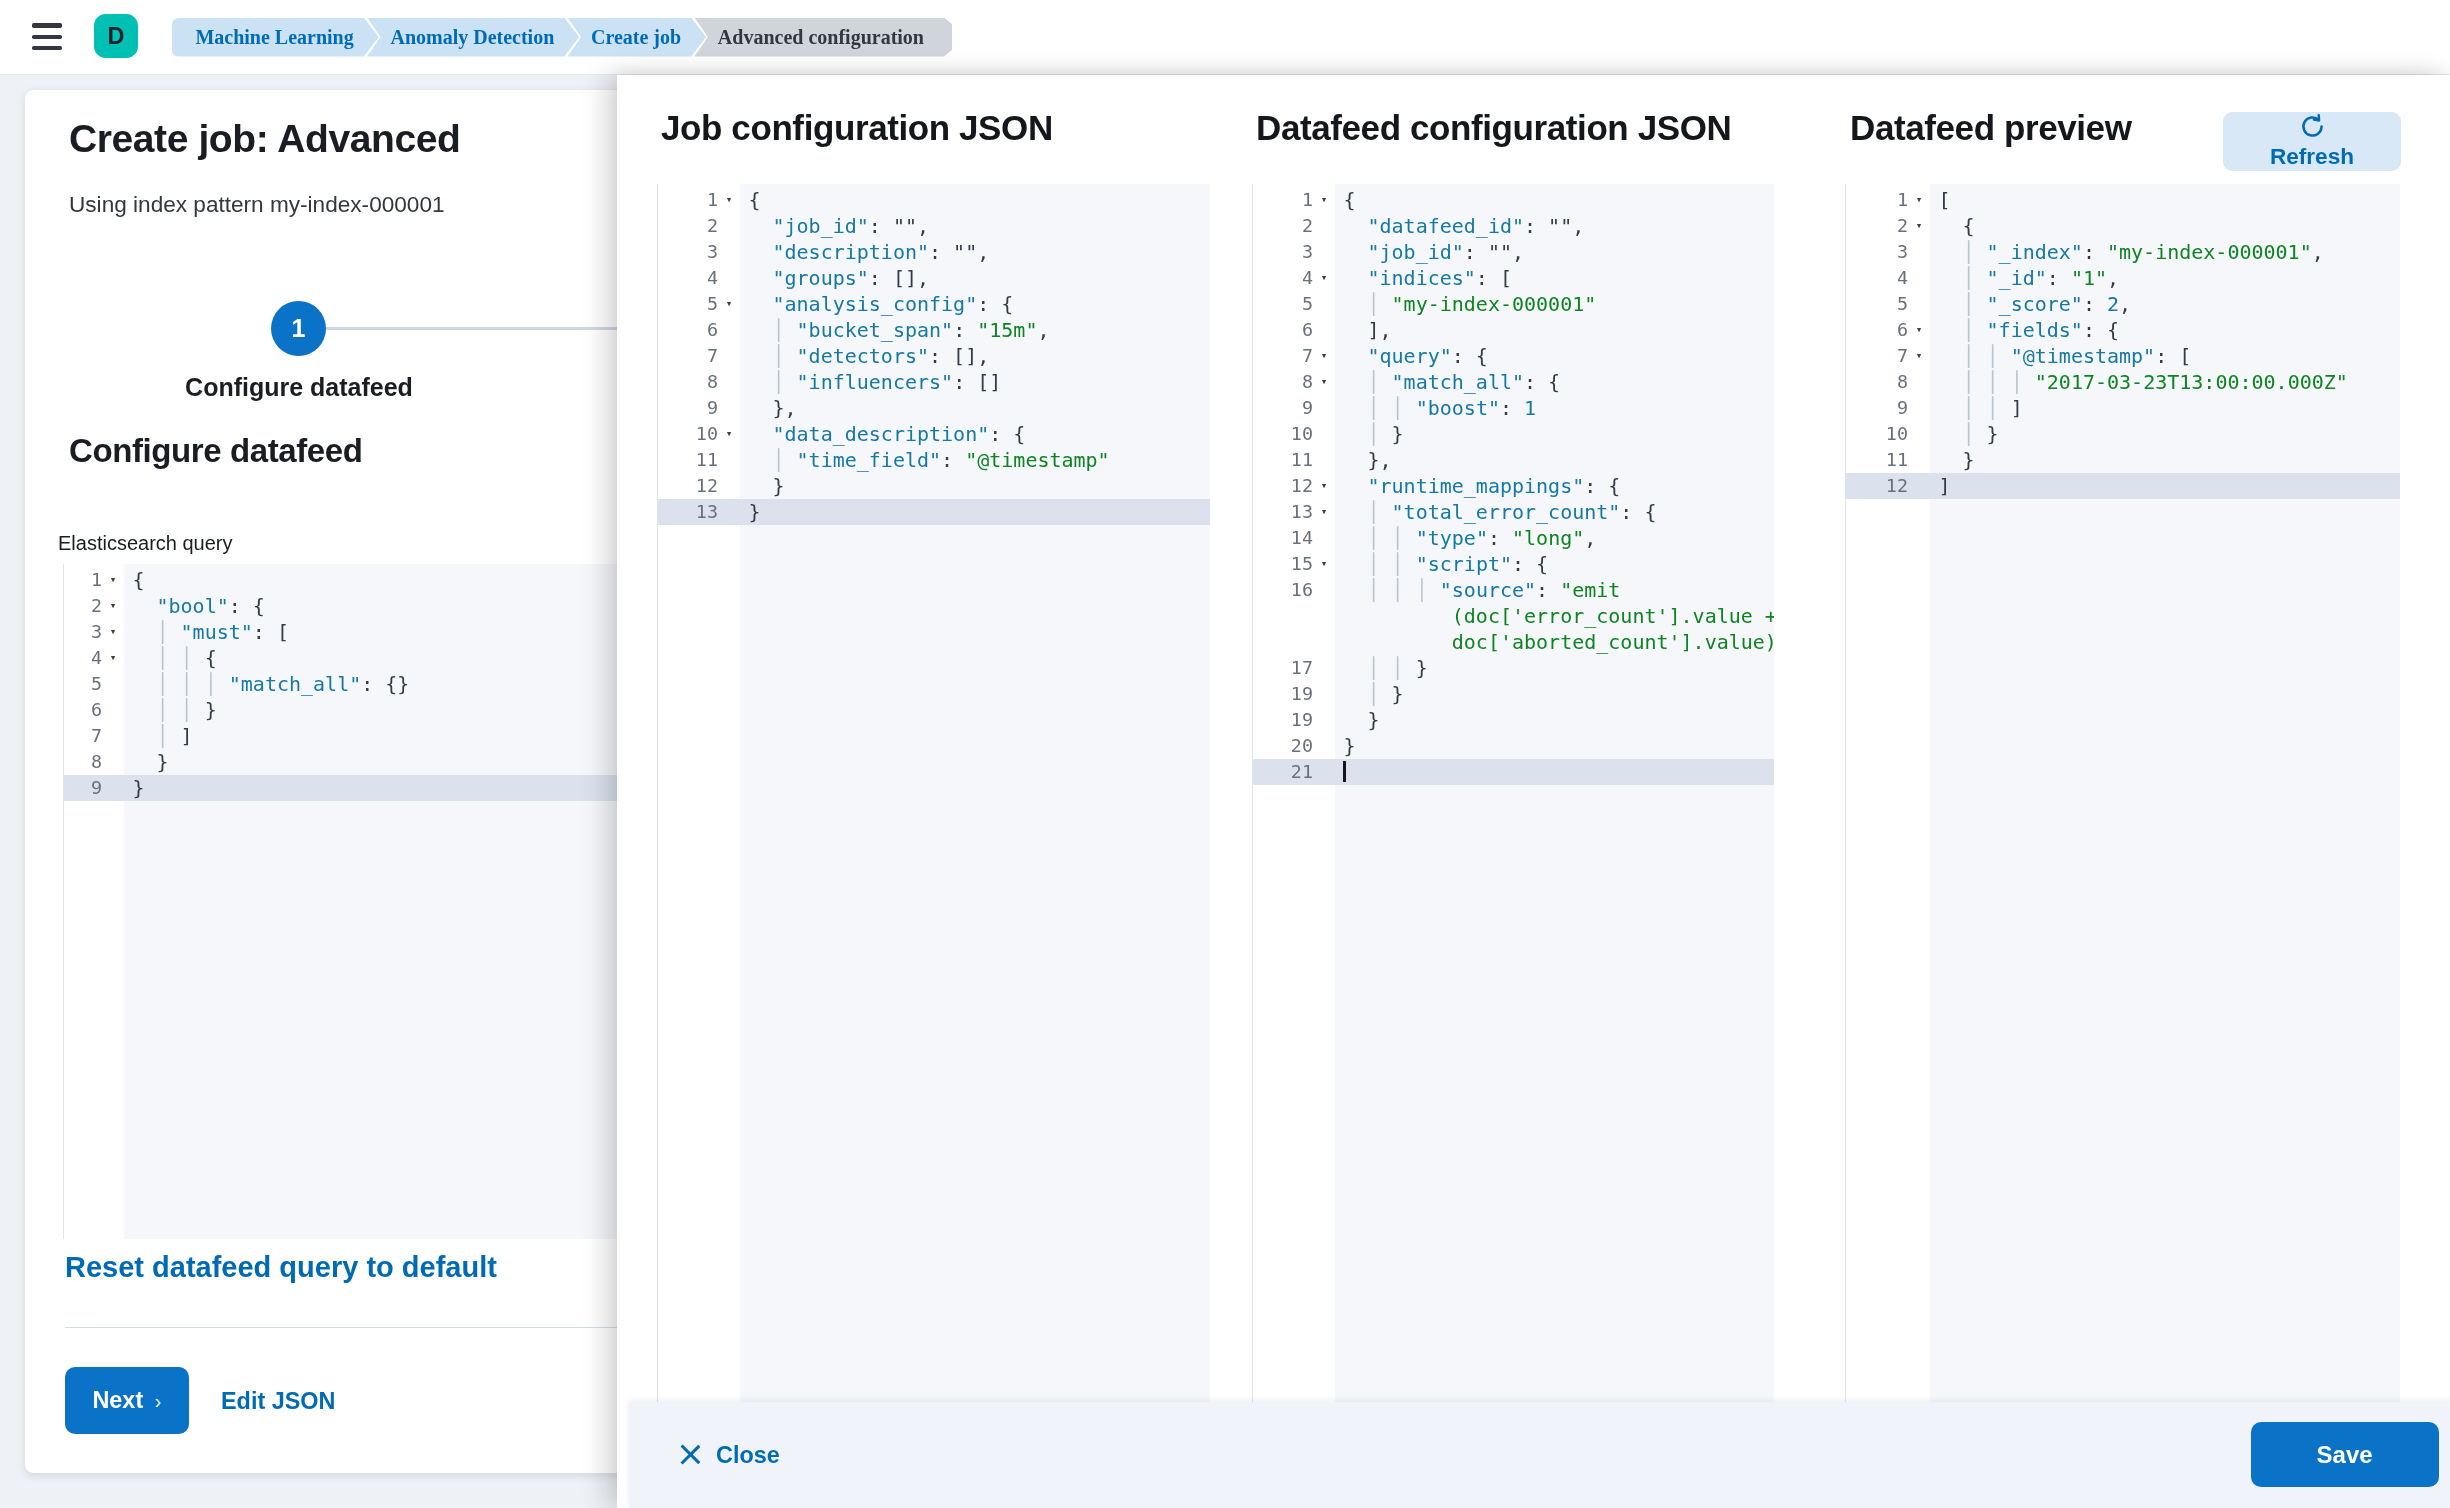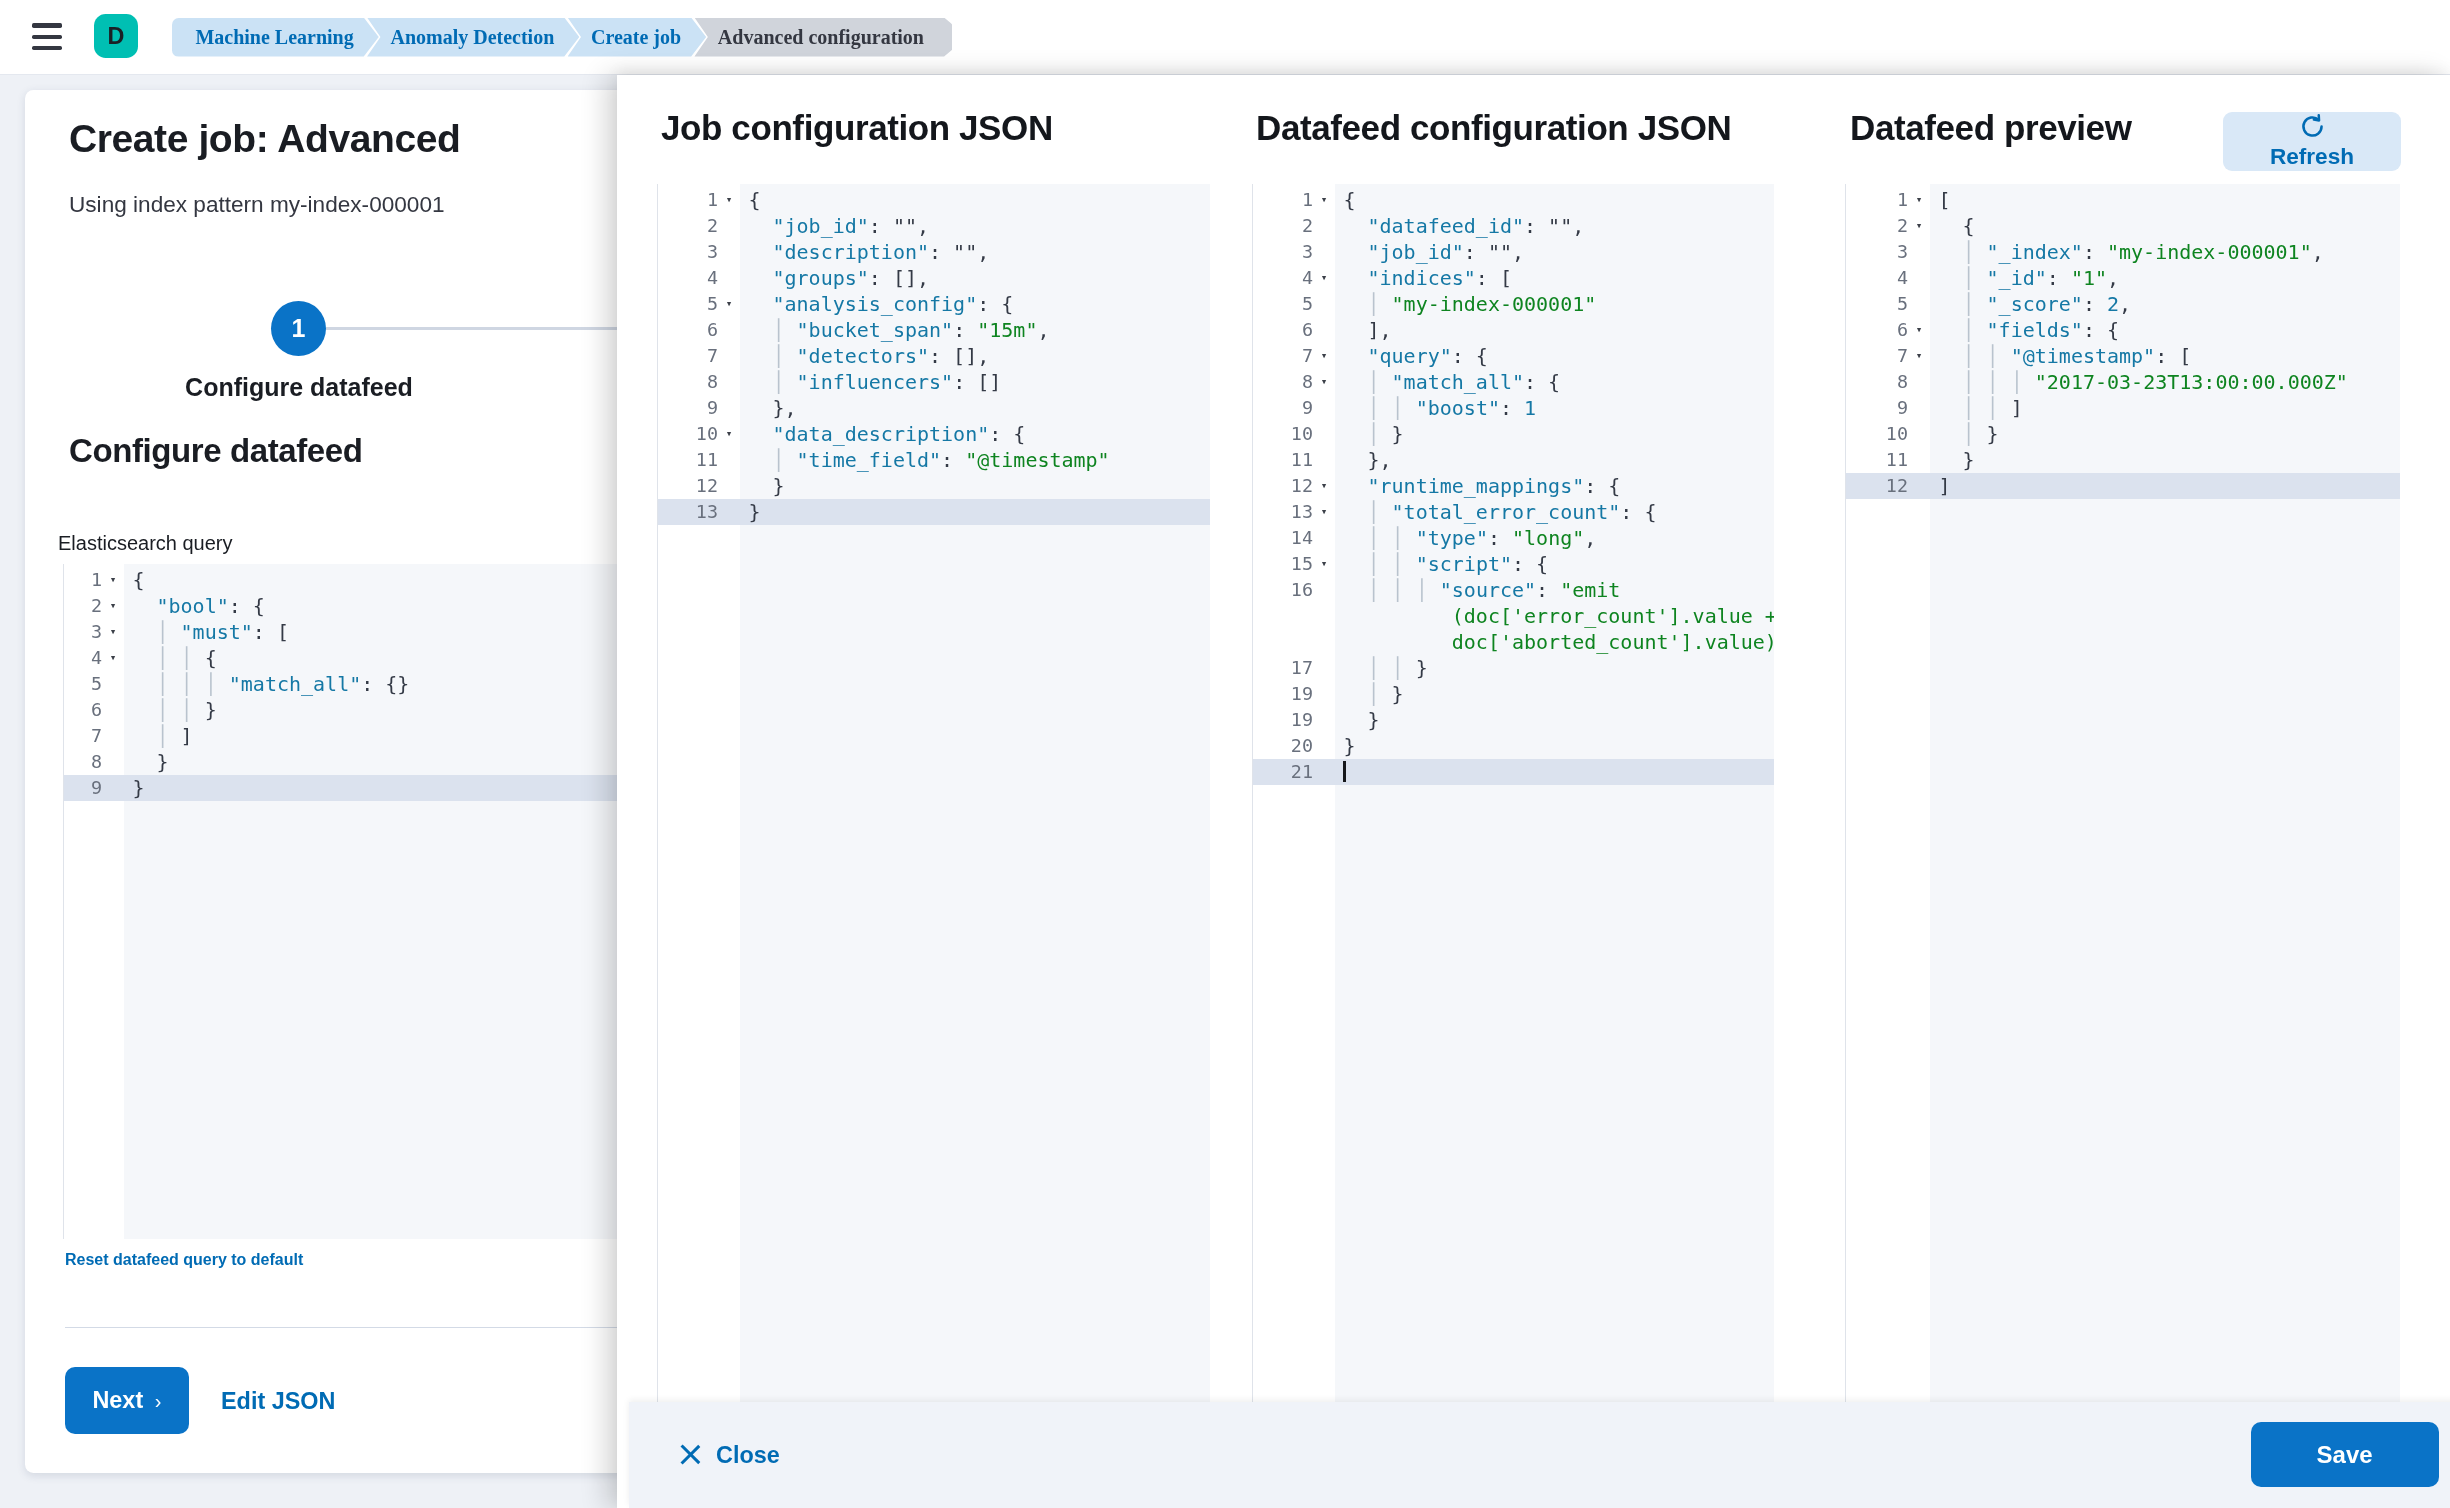--- a/index.html
+++ b/index.html
@@ -19,21 +19,21 @@
 
   
   .card{position:absolute;left:25px;top:90px;width:605px;height:1383px;background:#fff;border-radius:8.4px;box-shadow:0 2.5px 8.4px rgba(40,55,90,.13);}
   .w-title{position:absolute;left:44px;top:27px;font-size:39px;font-weight:700;color:#1a1d23;letter-spacing:-0.4px;}
   .w-sub{position:absolute;left:44px;top:102px;font-size:22.6px;color:#343741;}
   .step-line{position:absolute;left:301px;top:237px;width:303px;height:2.5px;background:#cfd6e2;}
   .step-circle{position:absolute;left:246px;top:211px;width:55px;height:55px;border-radius:50%;background:var(--accent);color:#fff;display:flex;align-items:center;justify-content:center;font-size:25px;font-weight:700;}
   .step-label{position:absolute;left:140px;top:283px;width:268px;text-align:center;font-size:25px;font-weight:700;color:#1a1d23;}
   .w-section{position:absolute;left:44px;top:342px;font-size:33px;font-weight:700;color:#1a1d23;letter-spacing:-0.4px;}
   .q-label{position:absolute;left:27px;top:442px;font-size:20px;font-weight:400;color:#1a1d23;margin-left:6px;}
-  .reset-link{position:absolute;left:40px;top:1161px;font-size:16px;font-weight:600;color:var(--link);cursor:pointer;}
+  .reset-link{position:absolute;left:40px;top:1161px;font-size:29px;font-weight:600;color:var(--link);cursor:pointer;}
   .w-divider{position:absolute;left:40px;top:1237px;width:553px;height:0.8px;background:#d3dae6;}
   .next-btn{position:absolute;left:40px;top:1277px;width:124px;height:67px;border-radius:10px;background:var(--accent);color:#fff;display:flex;align-items:center;justify-content:center;gap:11.7px;font-size:23.4px;font-weight:600;cursor:pointer;}
   .next-chevron{font-size:20px;font-weight:400;margin-top:1.7px;}
   .editjson-link{position:absolute;left:196px;top:1298px;font-size:23.4px;font-weight:600;color:var(--link);cursor:pointer;}
 
   
   .flyout{position:absolute;left:617px;top:75px;width:1833px;height:1434px;background:#ffffff;box-shadow:-11.7px 0 25px rgba(0,0,0,.16),0 -5px 13.4px rgba(0,0,0,.05);}
   .col-heading{position:absolute;font-size:35px;font-weight:700;color:#14171c;letter-spacing:-0.4px;}
   .refresh-btn{position:absolute;left:1606px;top:37px;width:178px;height:59px;border-radius:9px;background:var(--btn_soft);display:flex;align-items:center;justify-content:center;gap:5px;color:var(--link);font-size:22.6px;font-weight:600;cursor:pointer;flex-direction:column;}
 

